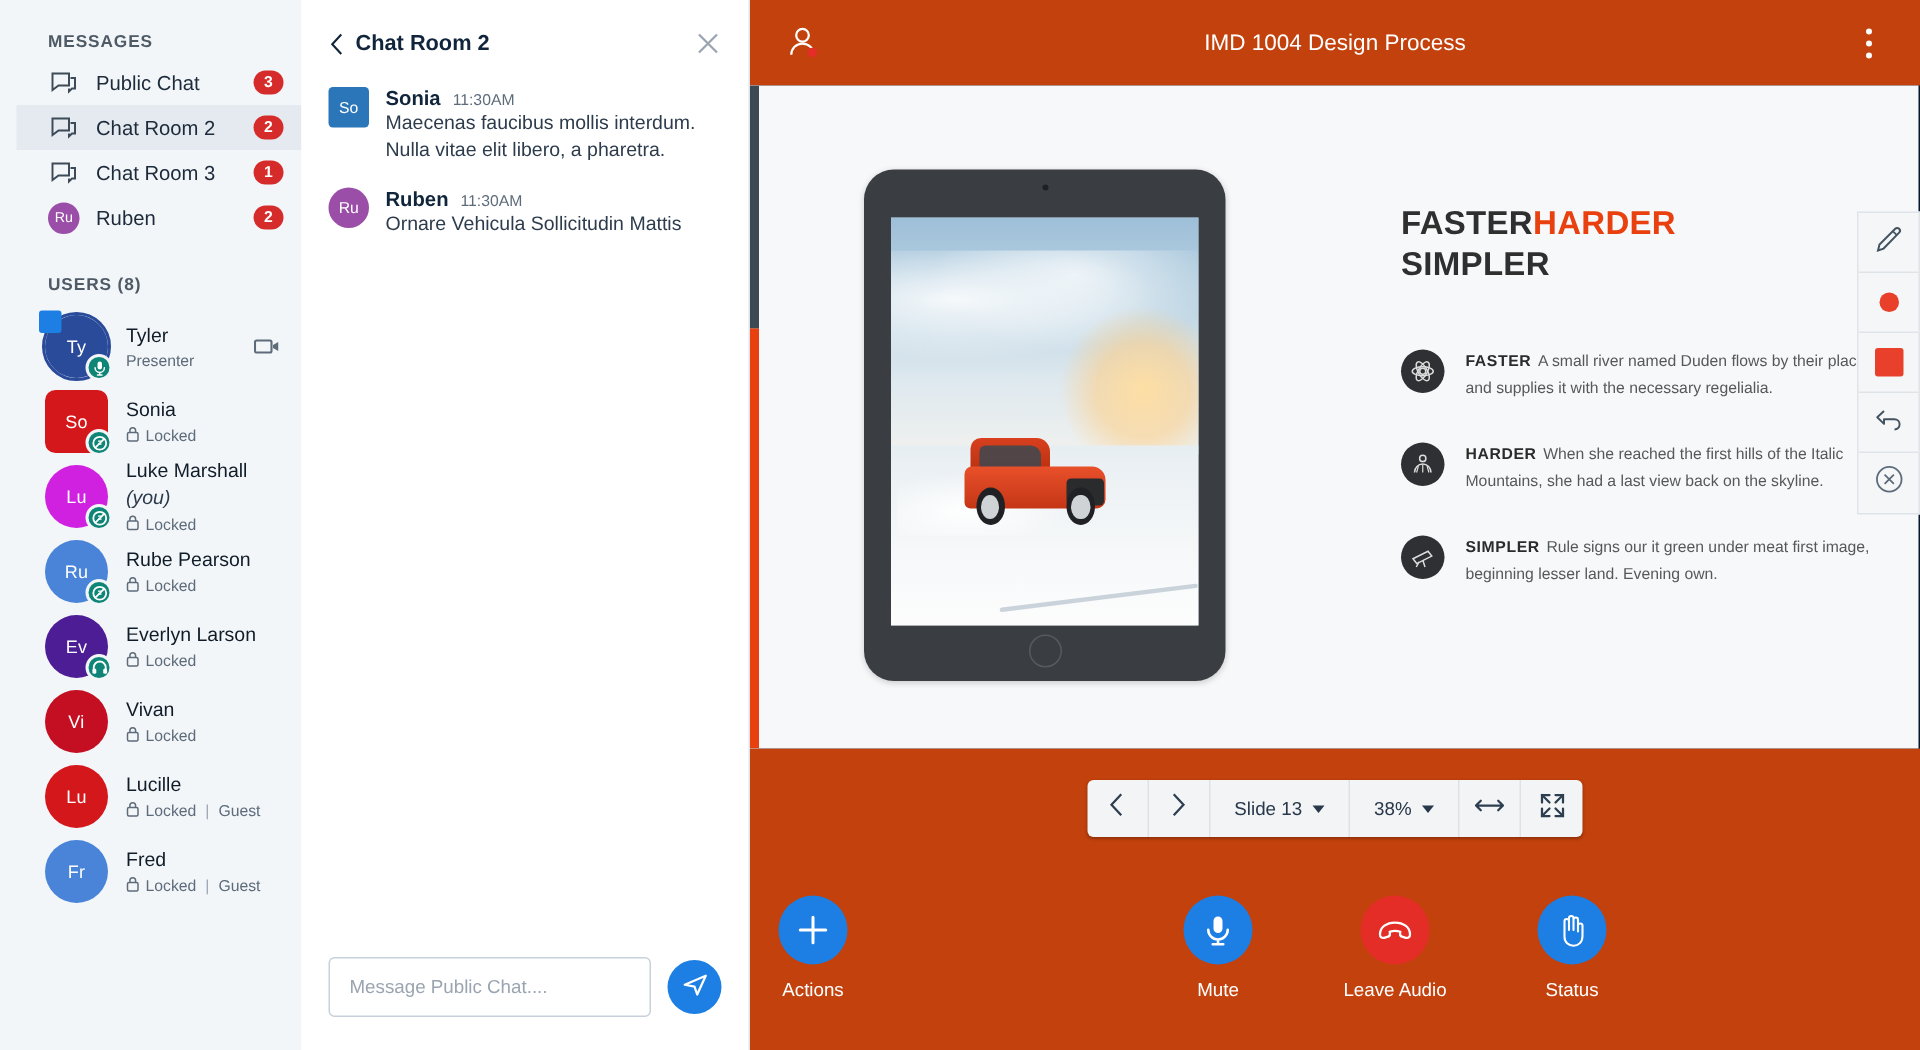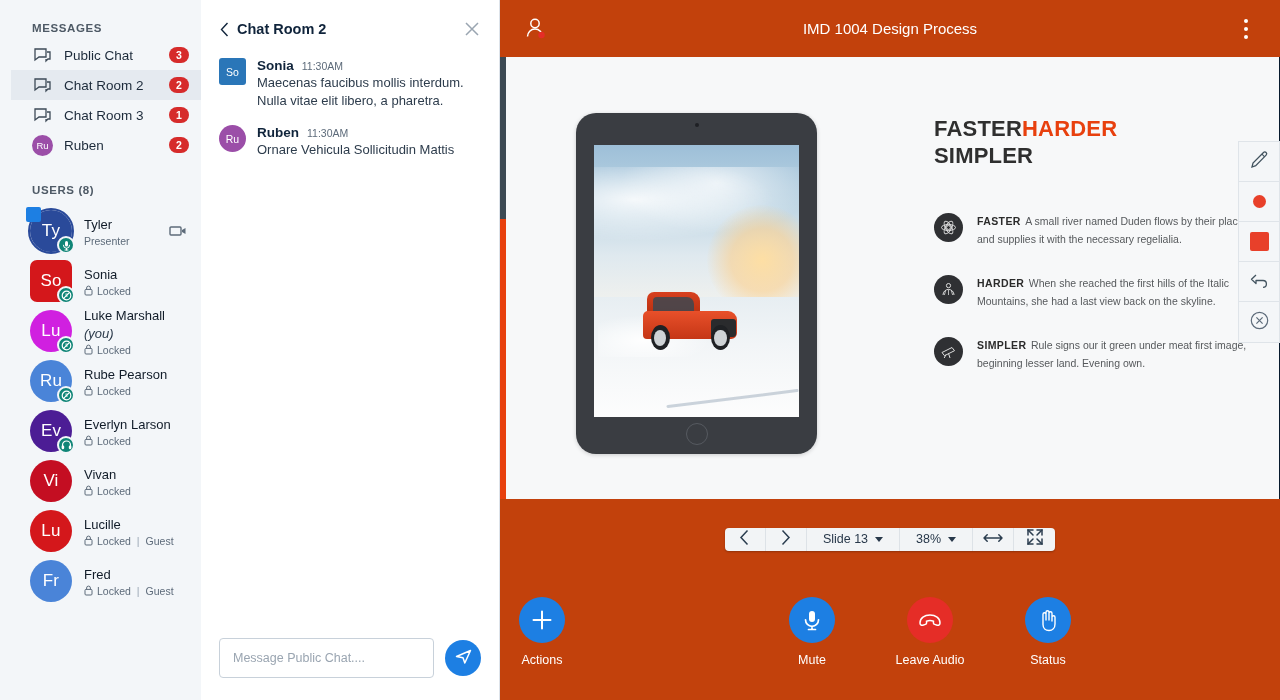--- a/index.html
+++ b/index.html
@@ -48,21 +48,21 @@
   
   .users { margin-top: 4px; }
   .user-row {
     display: flex; align-items: center;
     height: 50px; padding: 0 12px 0 19px; position: relative;
   }
   .av-wrap { position: relative; width: 42px; height: 42px; flex: 0 0 42px; margin-right: 12px; }
   .av {
     width: 42px; height: 42px; border-radius: 50%;
     display: flex; align-items: center; justify-content: center;
-    color: #fff; font-size: 17px; letter-spacing: .2px;
+    color: #fff; font-size: 12px; letter-spacing: .2px;
   }
   .av.square { border-radius: 7px; }
   .av-ring {
     position: absolute; left: -2px; top: -2px; width: 46px; height: 46px;
     border-radius: 50%; border: 2px solid #2a4a9a;
   }
   .sq-badge {
     position: absolute; left: -4px; top: -3px; width: 15px; height: 15px;
     background: #1d7fe3; border-radius: 2px;
   }
@@ -176,21 +176,21 @@
   .car-cabin { position:absolute; left:4%; bottom:62%; width:56%; height:42%;
                background: linear-gradient(#d8401f,#b8300f); border-radius:7px 9px 0 0;}
   .car-win { position:absolute; left:10%; bottom:66%; width:44%; height:30%;
              background:#3c4851; border-radius:4px 7px 0 0; opacity:.85;}
   .car-grill { position:absolute; right:2%; bottom:22%; width:26%; height:34%; background:#2a2b2d; border-radius:3px;}
   .wheel { position:absolute; bottom:-2%; width:20%; height:46%; background:#1f2124; border-radius:50%;}
   .wheel i { position:absolute; left:18%; top:18%; width:64%; height:64%; background:#cfd3d6; border-radius:50%; display:block;}
 
   
   .slide-text { position: absolute; left: 389px; top: 0; width: 390px; height: 442px; padding: 58px 30px 0 45px;}
-  .s-head { font-size: 22px; font-weight: bold; letter-spacing: .2px; color: #2f2f2f; line-height: 27px; }
+  .s-head { font-size: 22px; font-weight: bold; letter-spacing: .2px; color: #2f2f2f; line-height: 27px; margin-top: 20px; }
   .s-head .accent { color: #e8400e; }
   .feat { display: flex; margin-top: 22px; }
   .feat-ico {
     width: 29px; height: 29px; flex: 0 0 29px; border-radius: 50%;
     background: #2f3033; margin-right: 14px; margin-top: 2px;
     display: flex; align-items: center; justify-content: center;
   }
   .feat-main { flex: 1; min-width: 0; }
   .feat-t { font-size: 10.5px; font-weight: bold; color: #2b2b2b; letter-spacing: .4px; }
   .feat-d { font-size: 10.5px; color: #56595c; line-height: 14px; margin-top: 4px; }
@@ -202,21 +202,21 @@
   }
   .wb-btn { height: 40px; display: flex; align-items: center; justify-content: center;
             border-bottom: 1px solid #dfe4e9; cursor: pointer; }
   .wb-btn:last-child { border-bottom: none; }
   .wb-dot { width: 13px; height: 13px; border-radius: 50%; background: #e8402a; }
   .wb-sq { width: 19px; height: 19px; border-radius: 2px; background: #e8402a; }
 
   
   .pres-bar { height: 80px; display: flex; align-items: center; justify-content: center; }
   .pbar {
-    display: flex; align-items: center; height: 23px; background: #f2f4f6;
+    display: flex; align-items: center; height: 38px; background: #f2f4f6;
     border-radius: 4px; overflow: hidden; box-shadow: 0 1px 2px rgba(0,0,0,.25);
   }
   .pbtn { height: 38px; display: flex; align-items: center; justify-content: center;
           border-right: 1px solid #dde2e7; cursor: pointer; color: #2c3e50; }
   .pbtn:last-child { border-right: none; }
   .pbtn.w { width: 41px; }
   .pbtn.sel { padding: 0 16px; font-size: 12.5px; color: #28384a; gap: 7px; }
   .caret { width:0;height:0;border-left:4px solid transparent;border-right:4px solid transparent;
            border-top:5px solid #28384a; display:block;}
 

